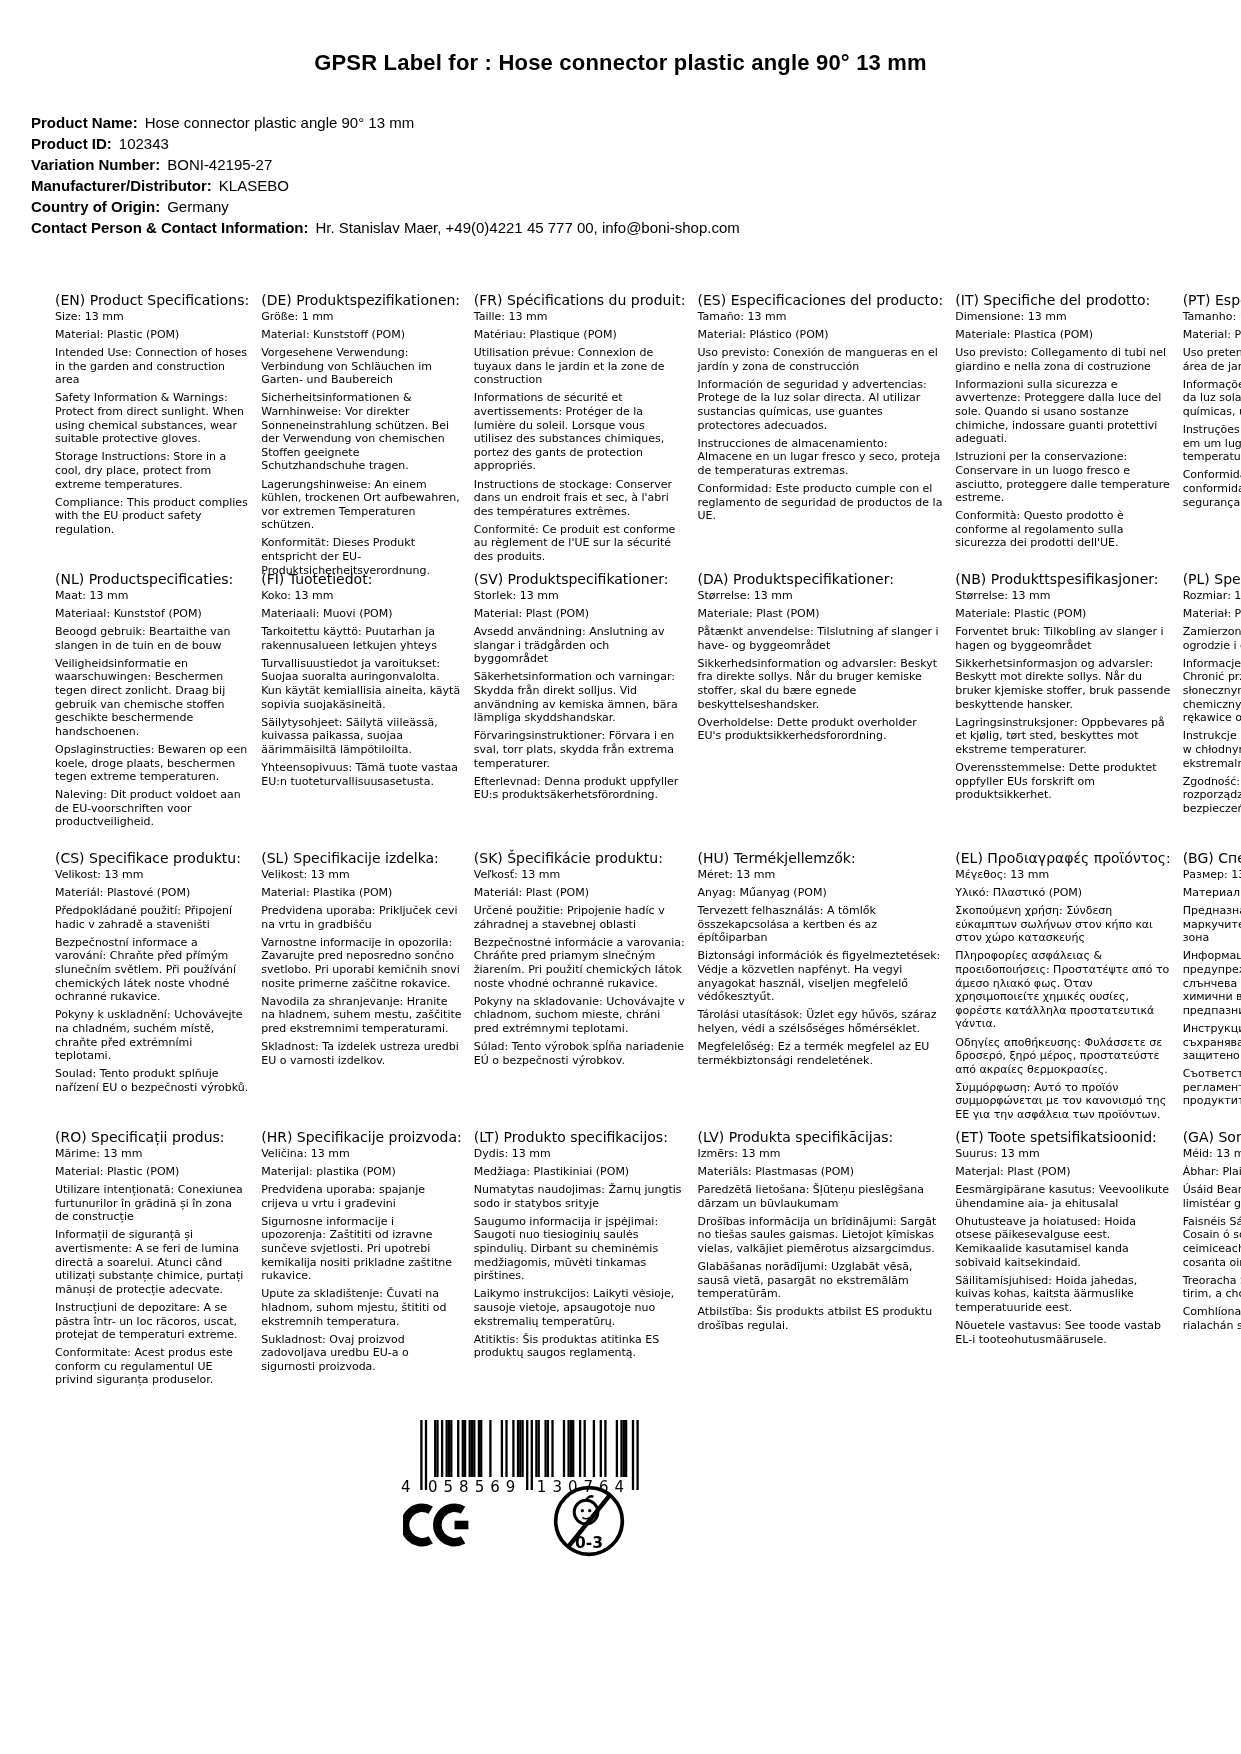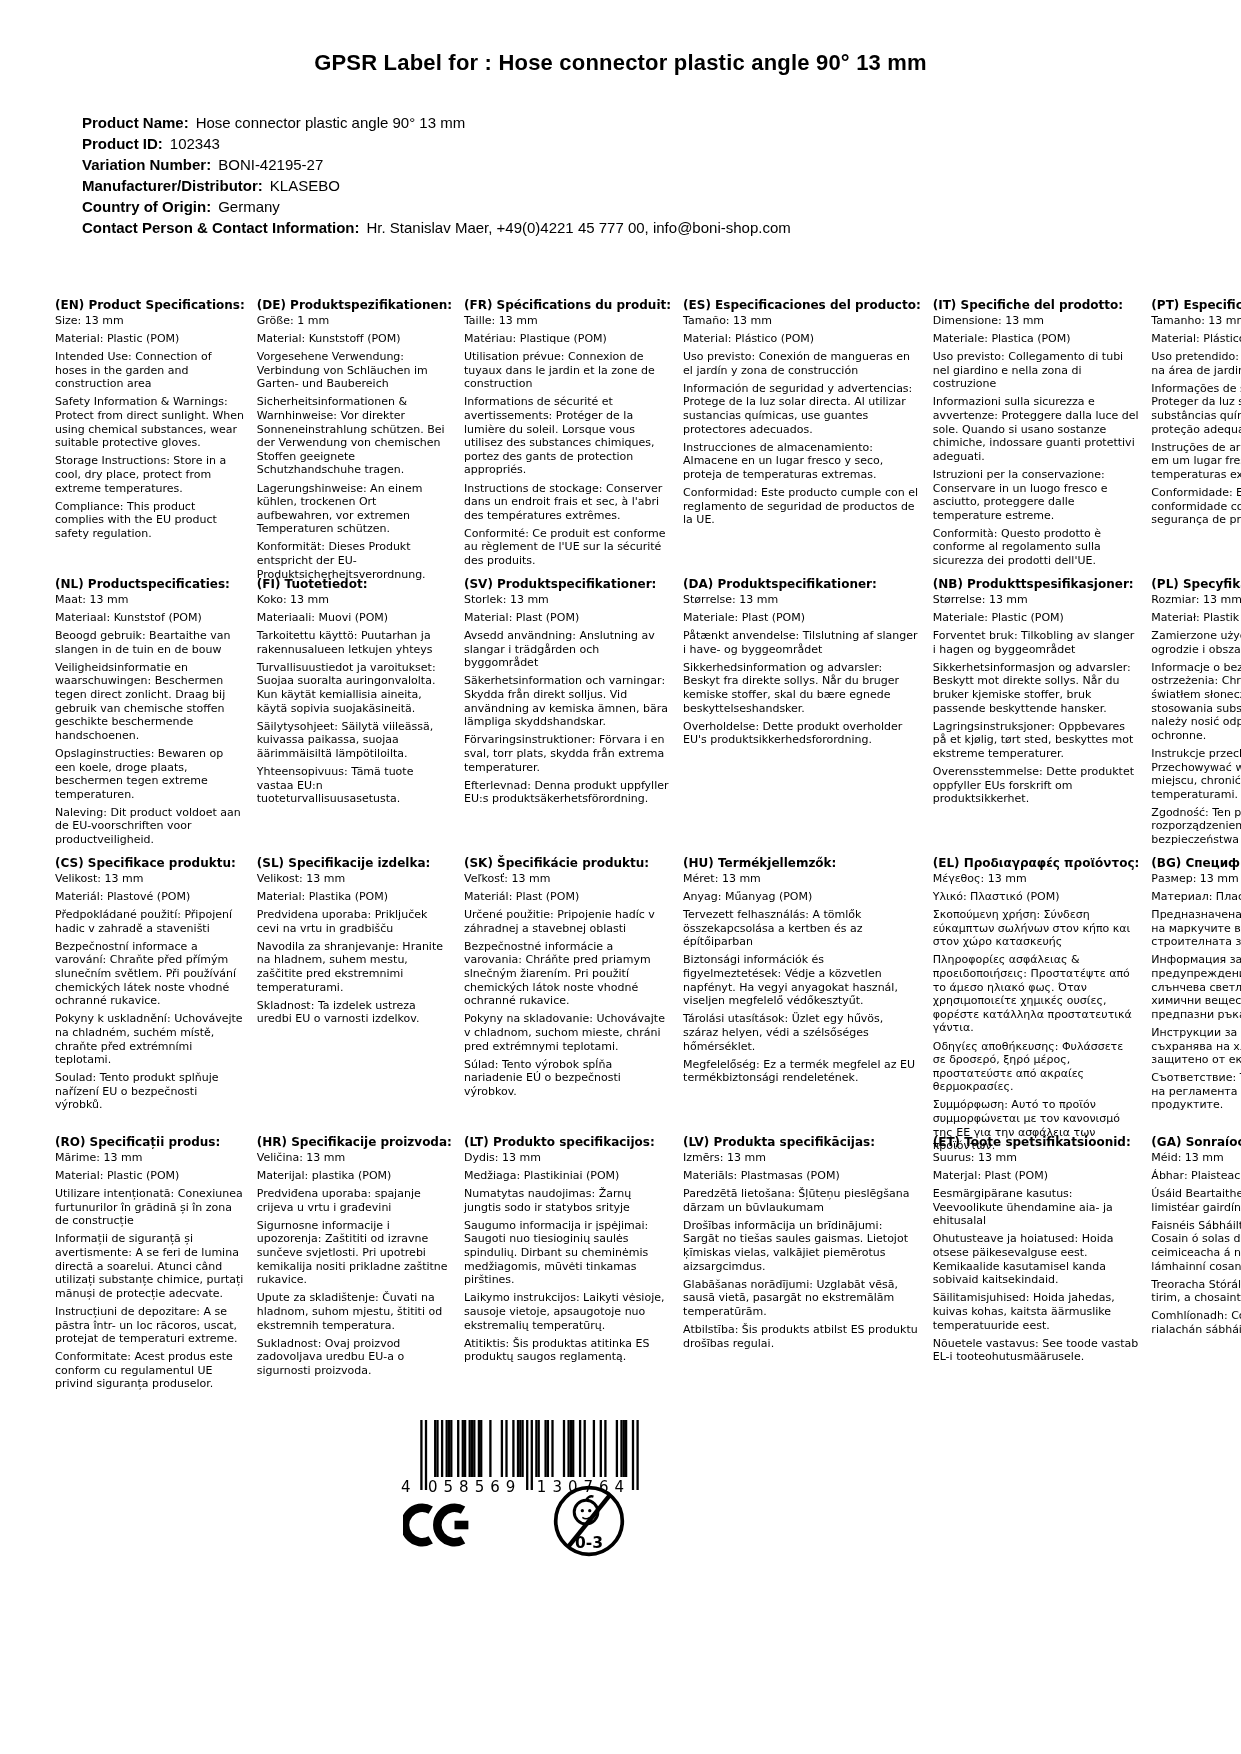--- a/index.html
+++ b/index.html
@@ -1,26 +1,26 @@
 <!DOCTYPE html>
 <html><head>
 <meta charset="utf-8">
 <style>
   html,body{margin:0;padding:0;background:#fff;}
   .page{position:relative;width:1241px;height:1754px;background:#fff;color:#000;overflow:hidden;border-radius:27px;}
   .title{margin:0;padding-top:50px;text-align:center;font-family:"Liberation Sans",sans-serif;
          font-weight:bold;font-size:22px;letter-spacing:.2px;}
-  .product-info{margin:36px 0 0 82px;font-family:"Liberation Sans",sans-serif;font-size:15px;line-height:21px;}
+  .product-info{margin:36px 0 0 31px;font-family:"Liberation Sans",sans-serif;font-size:15px;line-height:21px;}
   .info-row{white-space:nowrap;}
   .info-label{font-weight:bold;}
   .info-value{margin-left:7px;}
   .grid{margin:44px 50px 0 55px;display:grid;grid-template-columns:repeat(6,1fr);
         column-gap:12px;grid-auto-rows:279px;}
   .lang-section{overflow:visible;font-family:"DejaVu Sans",sans-serif;}
-  .sec-heading{margin:16px 0 2px 0;font-size:12px;font-weight:bold;white-space:nowrap;overflow:visible;}
+  .sec-heading{margin:10px 0 2px 0;font-size:14px;font-weight:normal;white-space:nowrap;overflow:visible;}
   .sec-para{margin:4.5px 0;font-size:11px;line-height:13.6px;}
   .sec-para:first-of-type{margin-top:0;}
   
   .barcode-wrap{position:absolute;left:420px;top:1420px;width:219px;}
   .barcode-svg{display:block;}
   .barcode-svg rect{fill:#000;}
   .barcode-digits{position:relative;margin-top:-13px;height:18px;
         font-family:"DejaVu Sans",sans-serif;font-size:15px;}
   .bd-left{position:absolute;left:-19px;top:1px;}
   .bd-g1{position:absolute;left:8px;width:95px;text-align:left;letter-spacing:6px;top:1px;}
@@ -190,20 +190,21 @@
         <p class="sec-para">Bezpečnostní informace a varování: Chraňte před přímým slunečním světlem. Při používání chemických látek noste vhodné ochranné rukavice.</p>
         <p class="sec-para">Pokyny k uskladnění: Uchovávejte na chladném, suchém místě, chraňte před extrémními teplotami.</p>
         <p class="sec-para">Soulad: Tento produkt splňuje nařízení EU o bezpečnosti výrobků.</p>
       </section>
 
   <section class="lang-section">
     <h2 class="sec-heading">(SL) Specifikacije izdelka:</h2>
   <p class="sec-para">Velikost: 13 mm</p>
         <p class="sec-para">Material: Plastika (POM)</p>
         <p class="sec-para">Predvidena uporaba: Priključek cevi na vrtu in gradbišču</p>
+        <p class="sec-para">Varnostne informacije in opozorila: Zavarujte pred neposredno sončno svetlobo. Pri uporabi kemičnih snovi nosite primerne zaščitne rokavice.</p>
         <p class="sec-para">Navodila za shranjevanje: Hranite na hladnem, suhem mestu, zaščitite pred ekstremnimi temperaturami.</p>
         <p class="sec-para">Skladnost: Ta izdelek ustreza uredbi EU o varnosti izdelkov.</p>
       </section>
 
   <section class="lang-section">
     <h2 class="sec-heading">(SK) Špecifikácie produktu:</h2>
   <p class="sec-para">Veľkosť: 13 mm</p>
         <p class="sec-para">Materiál: Plast (POM)</p>
         <p class="sec-para">Určené použitie: Pripojenie hadíc v záhradnej a stavebnej oblasti</p>
         <p class="sec-para">Bezpečnostné informácie a varovania: Chráňte pred priamym slnečným žiarením. Pri použití chemických látok noste vhodné ochranné rukavice.</p>

